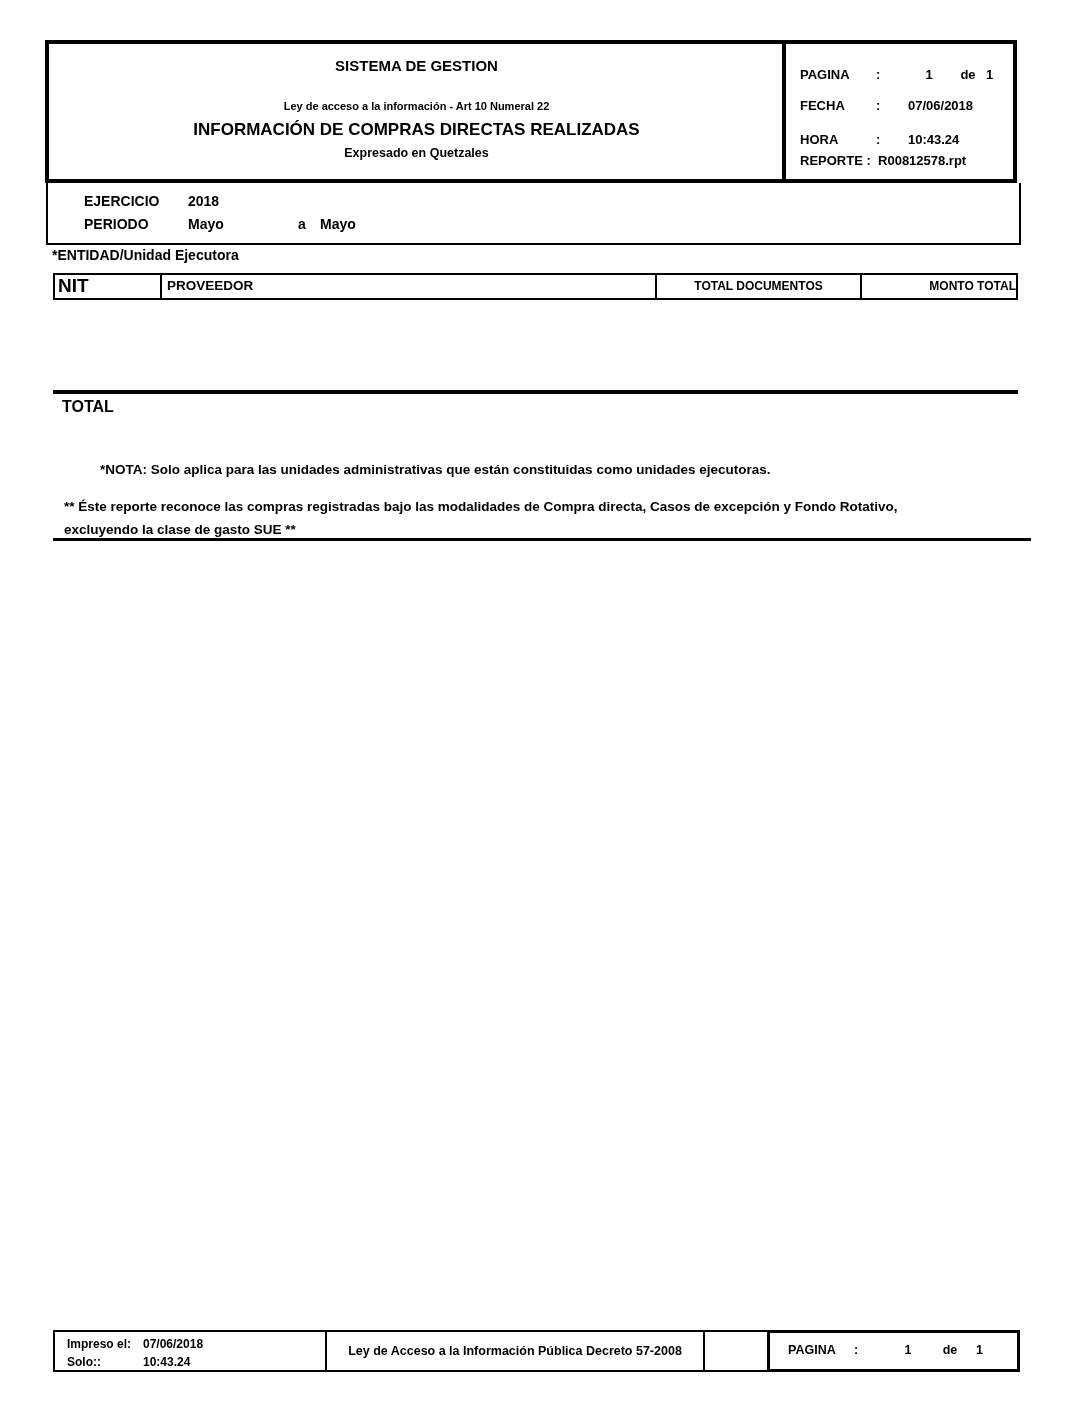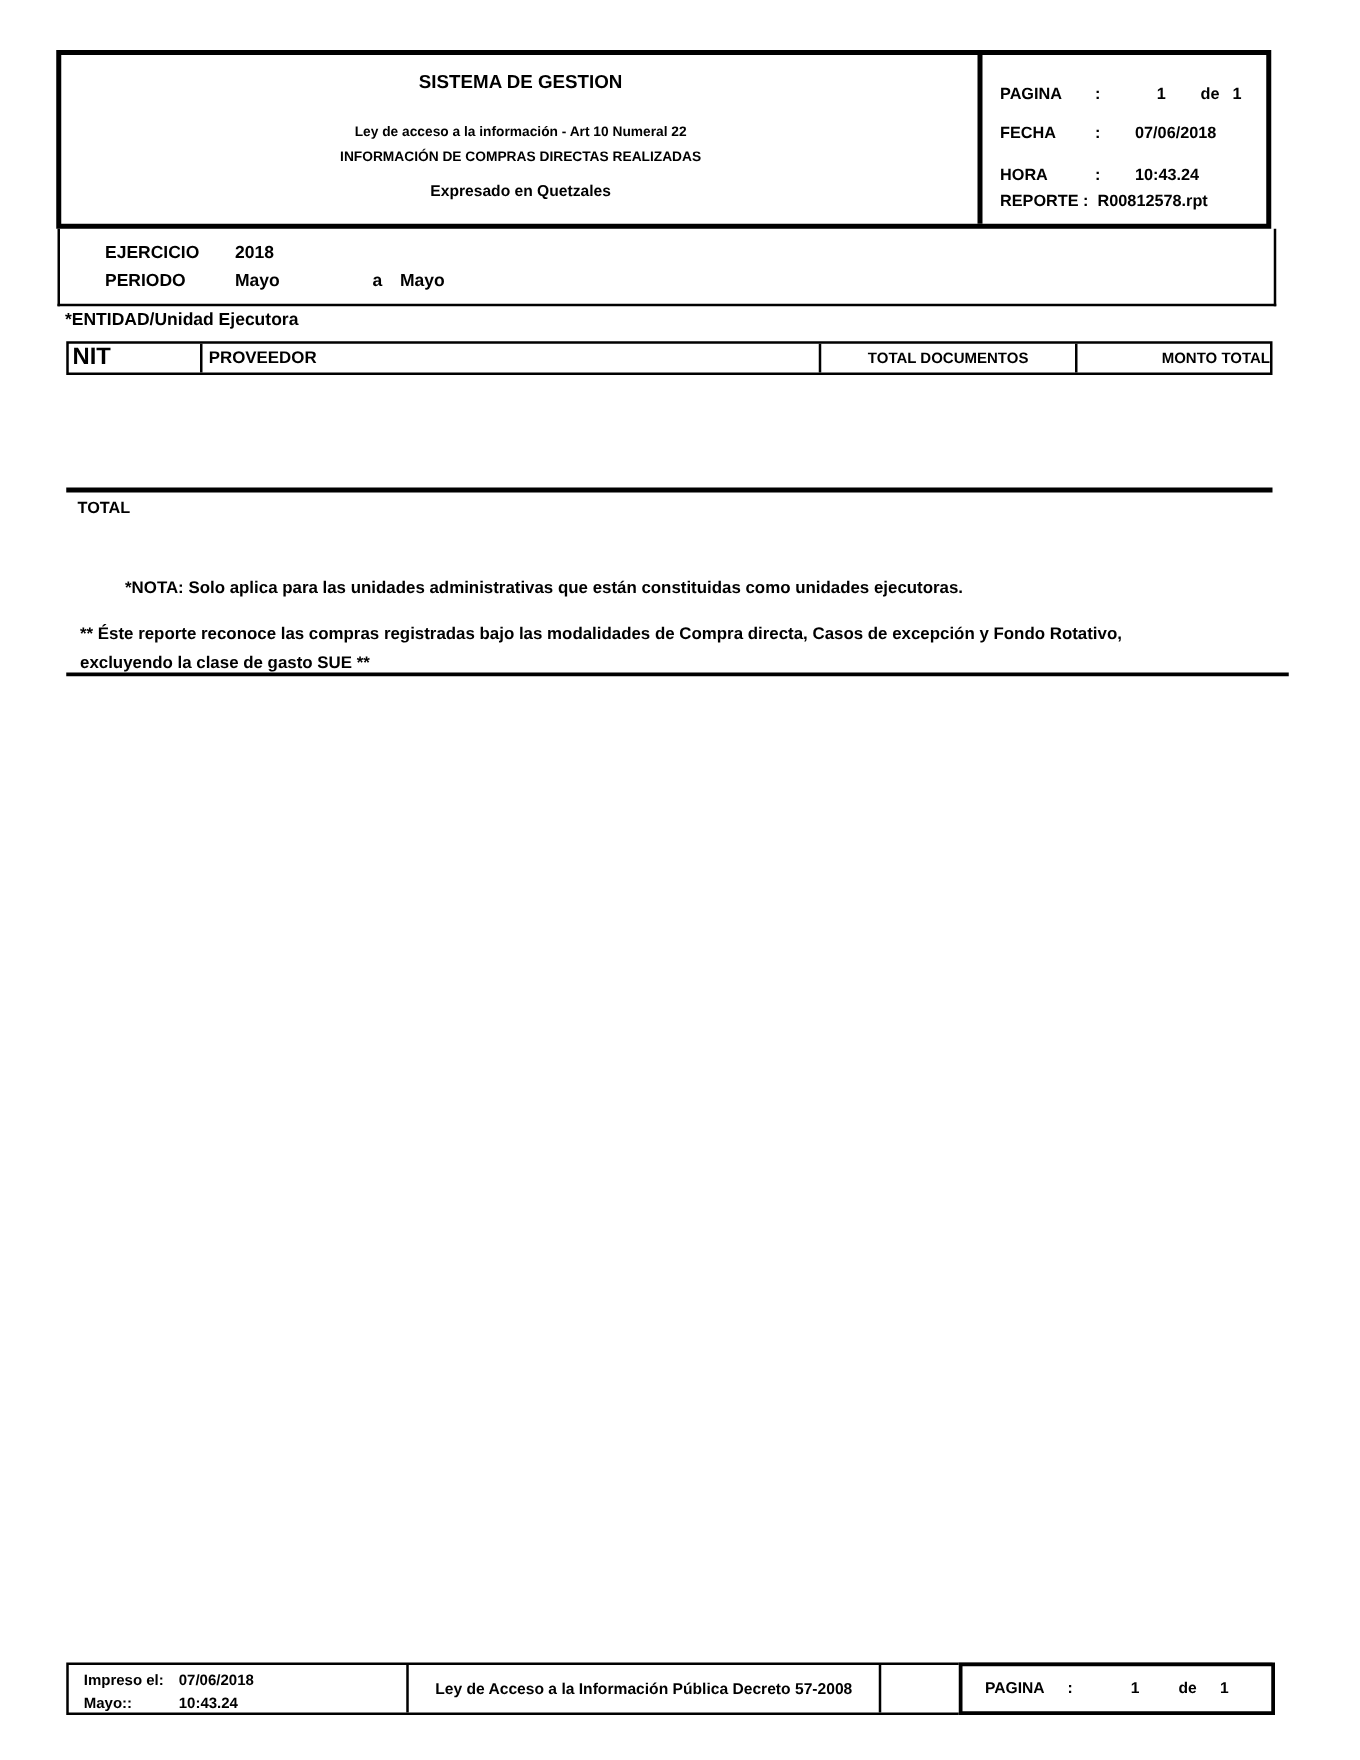--- a/index.html
+++ b/index.html
@@ -9,21 +9,21 @@
     font-family:"Liberation Sans", sans-serif; color:#000; font-weight:700;
   }
   .abs { position:absolute; }
 
   
   .header-box { left:45px; top:40px; width:972px; height:143px; border:4px solid #000; }
   .header-titles { position:absolute; left:0; top:0; width:735px; height:100%; text-align:center; }
   .ht-1 { position:absolute; left:0; width:100%; top:13px;  font-size:15px; }
   .ht-2 { position:absolute; left:0; width:100%; top:35px;  font-size:14px; }
   .ht-3 { position:absolute; left:0; width:100%; top:56px;  font-size:11px; }
-  .ht-4 { position:absolute; left:0; width:100%; top:76px;  font-size:11px; }
+  .ht-4 { position:absolute; left:0; width:100%; top:76px;  font-size:17px; }
   .ht-5 { position:absolute; left:0; width:100%; top:102px; font-size:12.5px; }
   .header-divider { position:absolute; left:733px; top:0; width:4px; height:100%; background:#000; }
   .header-meta { position:absolute; left:737px; top:0; right:0; height:100%; font-size:13px; }
   .meta-row { position:absolute; left:14px; right:4px; white-space:nowrap; }
   .mr-1 { top:23px; } .mr-2 { top:54px; } .mr-3 { top:88px; } .mr-4 { top:109px; }
   .m-label { display:inline-block; width:76px; }
   .m-sep   { display:inline-block; width:32px; }
   .m-val1  { display:inline-block; width:42px; text-align:center; }
   .m-de    { display:inline-block; width:36px; text-align:center; }
 
@@ -41,21 +41,21 @@
   
   .table-header { left:53px; top:273px; width:965px; height:27px;
                   border:2px solid #000; display:flex; }
   .th-cell { height:100%; line-height:22px; border-right:2px solid #000; overflow:hidden; }
   .th-nit  { width:107px; font-size:19px; padding-left:3px; }
   .th-prov { width:495px; font-size:13.5px; padding-left:5px; }
   .th-docs { width:205px; font-size:12px; text-align:center; }
   .th-monto{ flex:1; font-size:12px; text-align:right; border-right:none; }
 
   .total-rule  { left:53px; top:390px; width:965px; height:4px; background:#000; }
-  .total-label { left:62px; top:398px; font-size:13px; }
+  .total-label { left:62px; top:398px; font-size:16px; }
 
   
   .note-1 { left:64px; top:462px; font-size:13.5px;margin-left:36px; }
   .note-2 { left:64px; top:496px; width:868px; font-size:13.5px; line-height:1.7; }
   .notes-rule { left:53px; top:538px; width:978px; height:3px; background:#000; }
 
   
   .footer-strip { left:53px; top:1330px; width:965px; height:42px; border:2px solid #000; font-size:12px; }
   .fdiv { position:absolute; top:0; width:2px; height:100%; background:#000; }
   .fdiv-1 { left:270px; } .fdiv-2 { left:648px; }
@@ -121,21 +121,21 @@
   <div class="abs total-rule"></div>
   <div class="abs total-label">TOTAL</div>
 
   <div class="abs note-1">*NOTA: Solo aplica para las unidades administrativas que están constituidas como unidades ejecutoras.</div>
   <div class="abs note-2">** Éste reporte reconoce las compras registradas bajo las modalidades de Compra directa, Casos de excepción y Fondo Rotativo, excluyendo la clase de gasto SUE **</div>
   <div class="abs notes-rule"></div>
 
   <div class="abs footer-strip">
     <span class="fi-label fi-r1">Impreso el:</span>
     <span class="fi-value fi-r1">07/06/2018</span>
-    <span class="fi-label fi-r2">Mayo::</span>
+    <span class="fi-label fi-r2">Solo::</span>
     <span class="fi-value fi-r2">10:43.24</span>
     <div class="fdiv fdiv-1"></div>
     <div class="footer-law">Ley de Acceso a la Información Pública Decreto 57-2008</div>
     <div class="fdiv fdiv-2"></div>
     <div class="footer-pagina-box">
       <span class="fp-label">PAGINA</span><span class="fp-sep">:</span><span class="fp-val1">1</span><span class="fp-de">de</span><span>1</span>
     </div>
   </div>
 
 </div>

